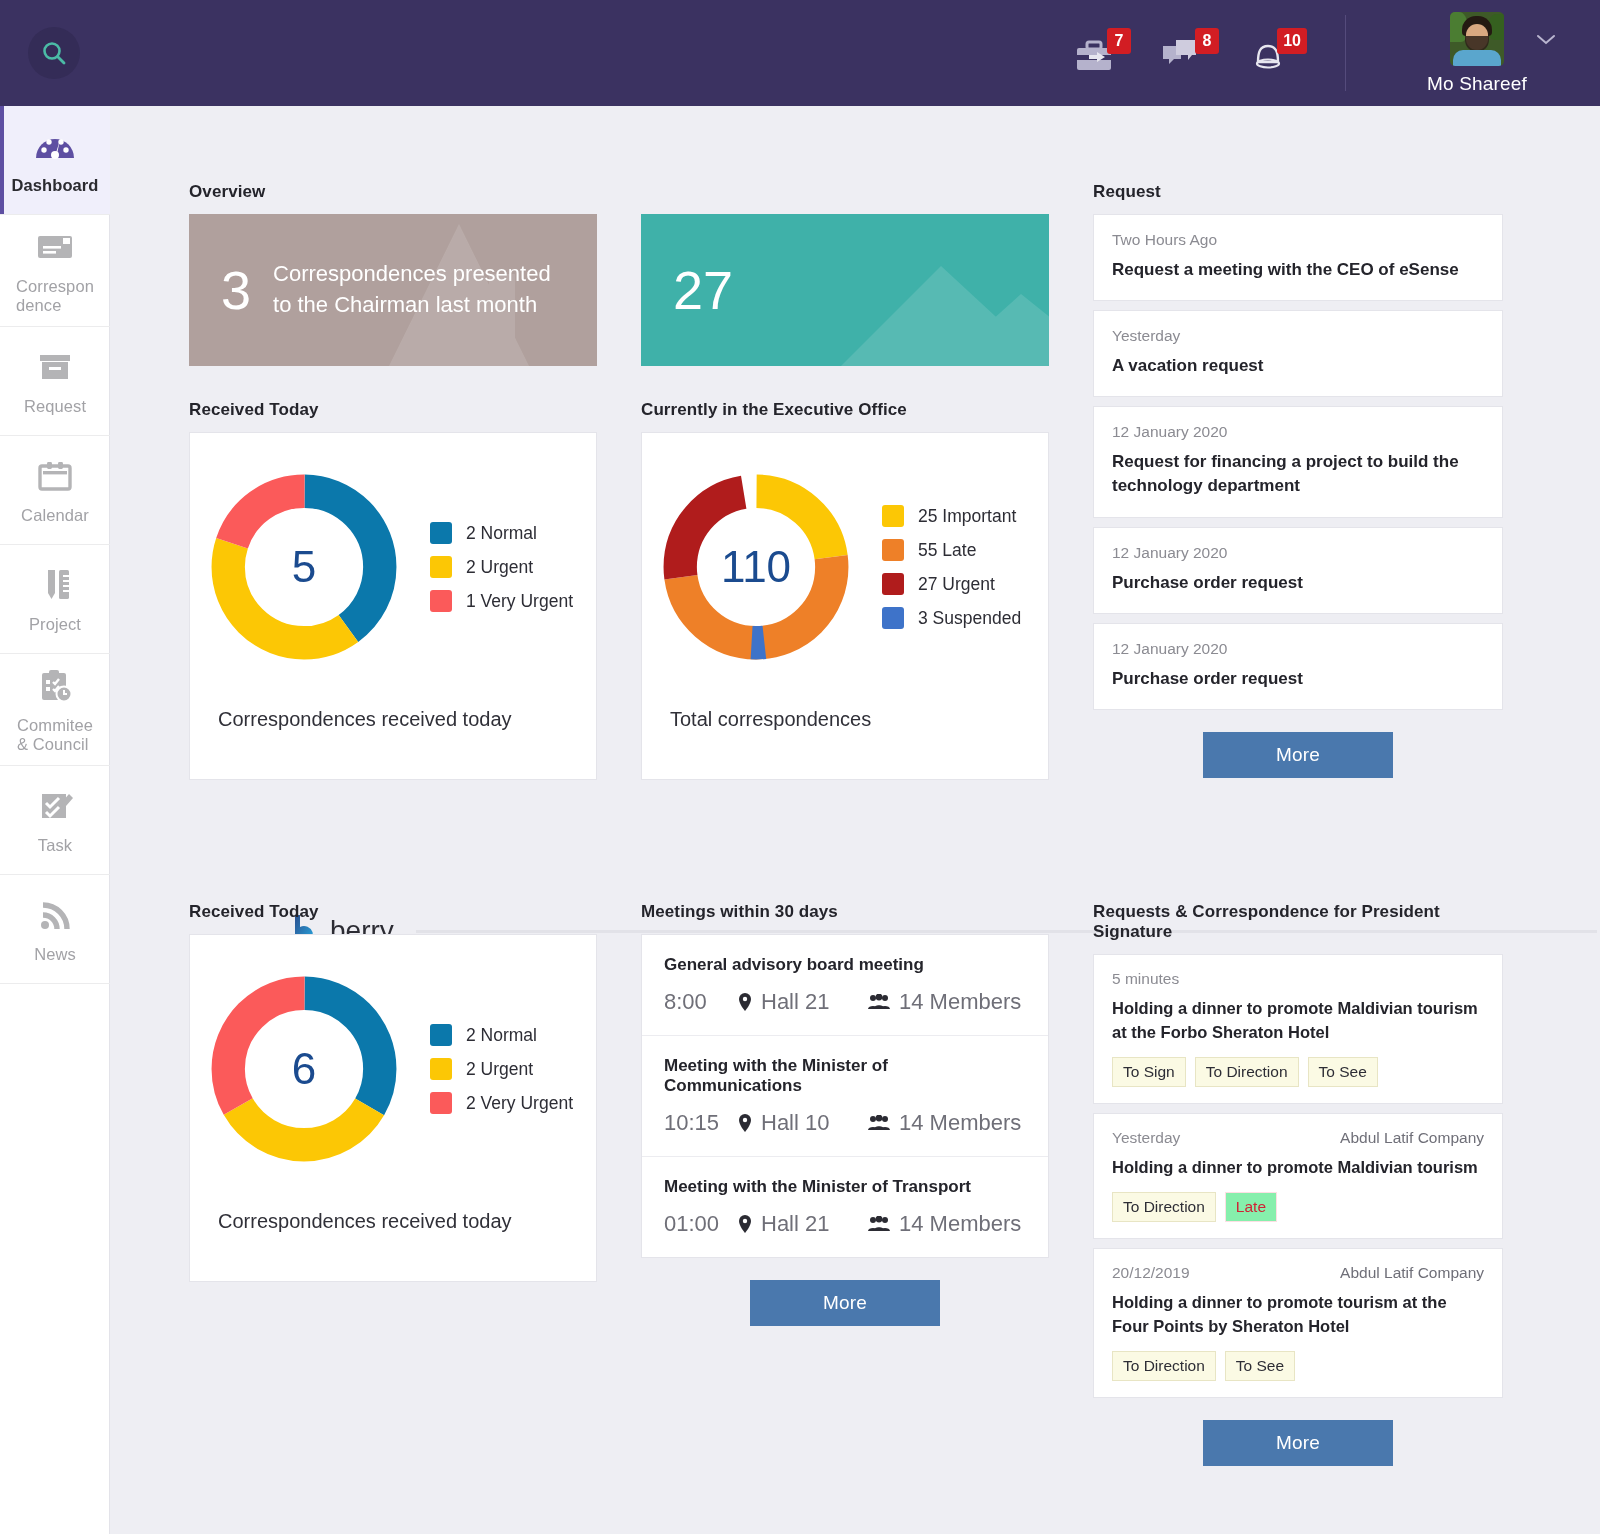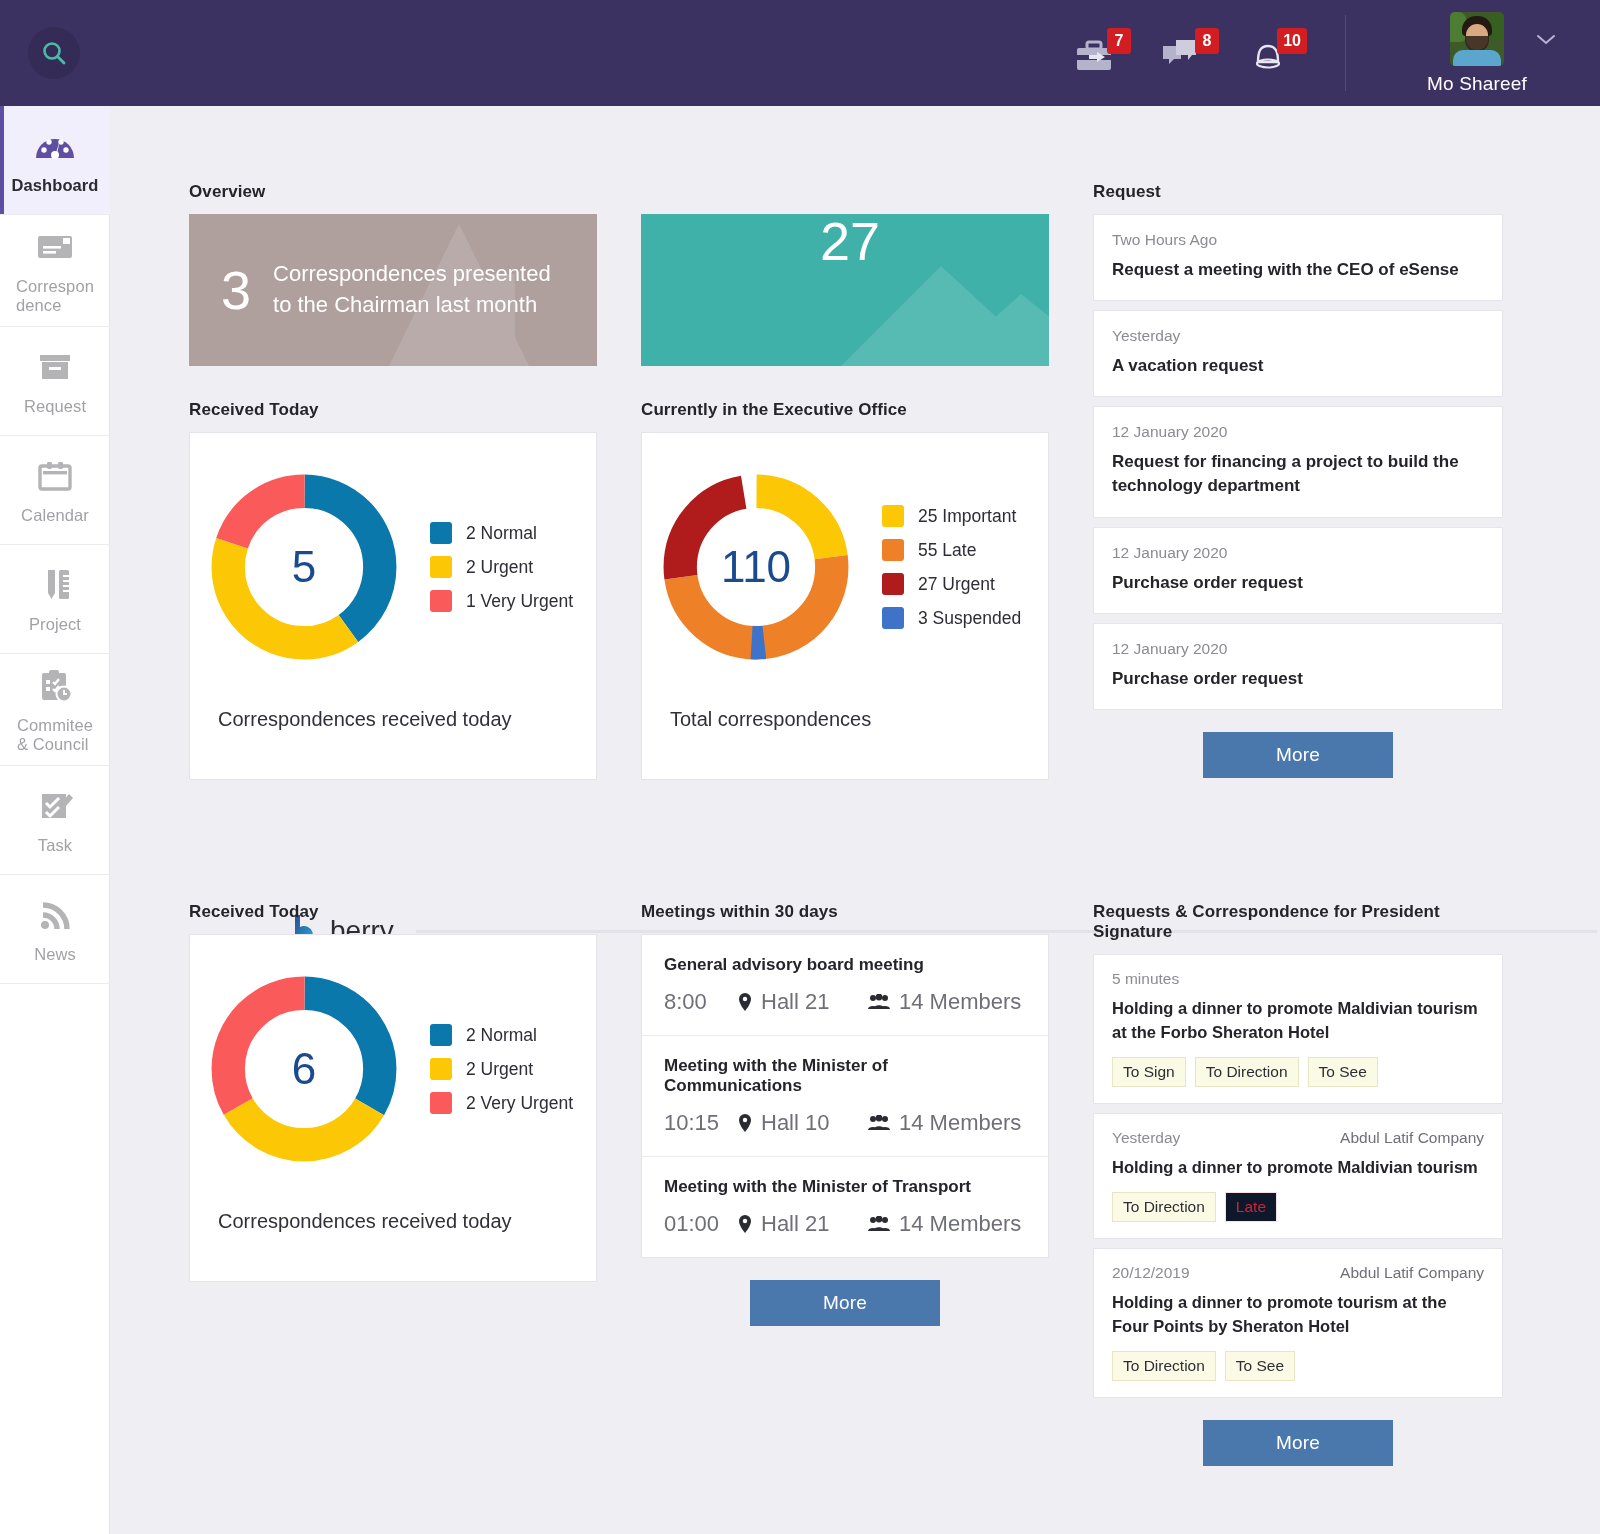--- a/index.html
+++ b/index.html
@@ -150,21 +150,21 @@
   }
   .sig-head { display: flex; justify-content: space-between; align-items: baseline; margin-bottom: 9px; }
   .sig-date { font-size: 15.5px; color: #8b8b92; }
   .sig-org  { font-size: 15.5px; color: #6f6f78; }
   .sig-title { font-size: 16.5px; font-weight: bold; color: #24242b; line-height: 1.45; margin-bottom: 12px; }
   .tags { display: flex; gap: 9px; }
   .tag {
     font-size: 15.5px; padding: 5px 10px; border: 1px solid #e8e5c4;
     background: #fbfae4; color: #2d2d35; cursor: pointer;
   }
-  .tag.late { background: #0f172a; border-color: #fcdfe3; color: #d02235; }
+  .tag.late { background: #86efac; border-color: #fcdfe3; color: #d02235; }
 </style>
 </head>
 <body>
 
 <div class="topbar">
   <div class="search-btn">
     <svg width="26" height="26" viewBox="0 0 26 26">
       <circle cx="11" cy="11" r="7.5" fill="none" stroke="#4bbba6" stroke-width="2.6"></circle>
       <line x1="16.5" y1="16.5" x2="23" y2="23" stroke="#4bbba6" stroke-width="2.8" stroke-linecap="round"></line>
     </svg>
@@ -335,21 +335,21 @@
         <div class="section-label">Overview</div>
         <div style="display:flex; gap:44px;">
           <div class="tile brown" style="width:408px;">
             <svg class="mtn" viewBox="0 0 408 152" preserveAspectRatio="none">
               <path d="M270 10 L340 152 L200 152 z" fill="#fff"></path>
               <rect x="300" y="60" width="26" height="92" fill="#fff"></rect>
             </svg>
             <div class="num">3</div>
             <div class="txt">Correspondences presented to the Chairman last month</div>
           </div>
-          <div class="tile teal" style="width:408px;flex-direction:column;">
+          <div class="tile teal" style="width:408px;">
             <svg class="mtn" viewBox="0 0 408 152" preserveAspectRatio="none">
               <path d="M300 52 L408 152 L200 152 z" fill="#fff"></path>
               <path d="M380 80 L470 152 L300 152 z" fill="#fff"></path>
             </svg>
             <div class="num">27</div>
           </div>
         </div>
 
         <div style="display:flex; gap:44px; margin-top:34px;">
           <div style="width:408px;">

